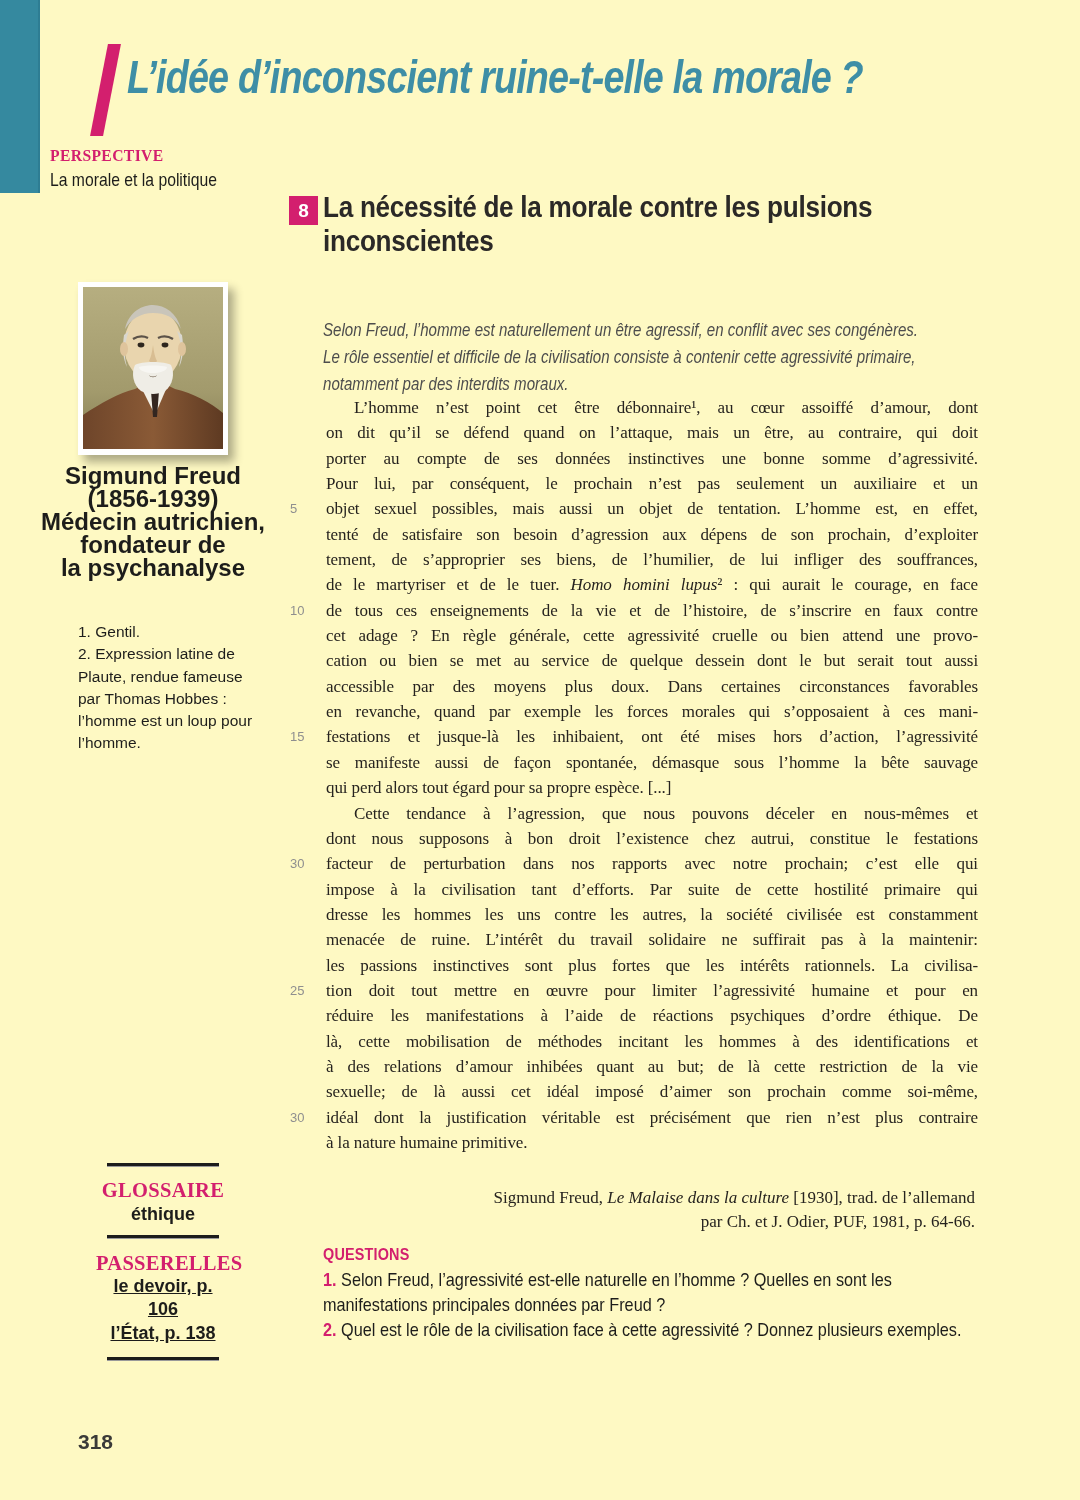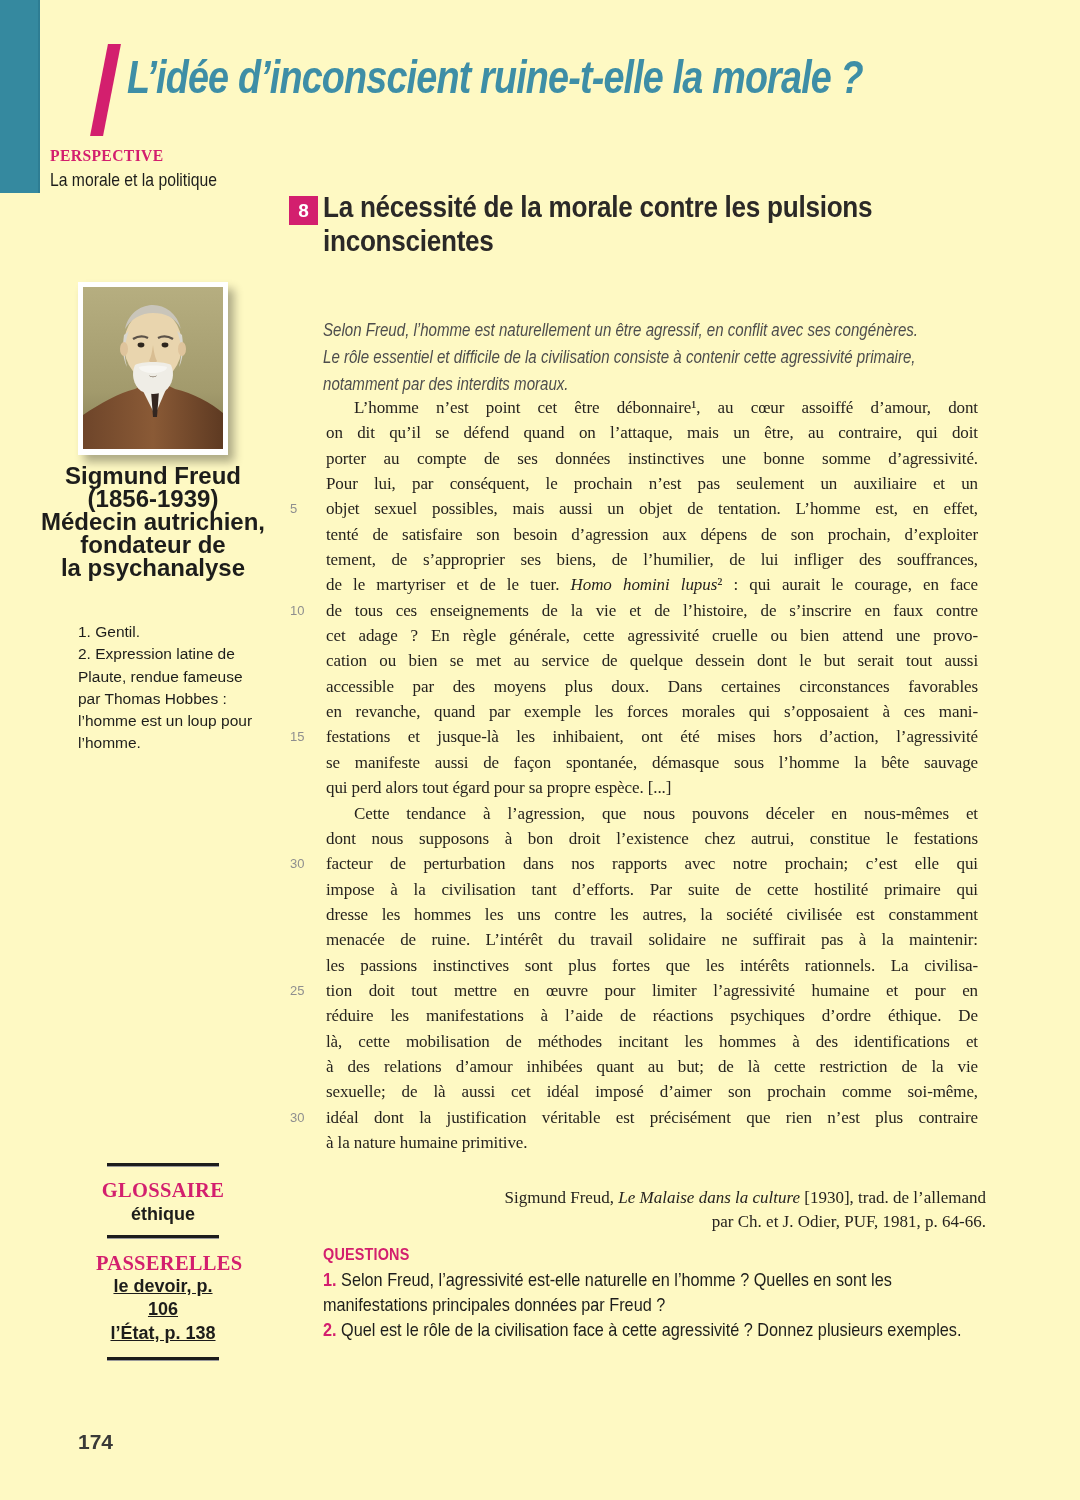--- a/index.html
+++ b/index.html
@@ -57,21 +57,21 @@
   .bodytext { position:absolute; left:326px; top:395px; width:652px;
     font-family:"Liberation Serif","DejaVu Serif", serif;
     font-size:17px; letter-spacing:-0.1px; color:#26231f; }
   .bline { position:relative; line-height:25.35px;
     text-align:justify; text-align-last:justify; }
   .bline.plast { text-align-last:left; }
   .bline.indent { text-indent:28px; }
   .lnum { position:absolute; left:-36px; top:0; width:26px; text-align:right;
     font-family:"Liberation Sans", sans-serif; font-size:13px; color:#8f8f8f;
     text-indent:0; }
-  .attribution { position:absolute; right:94px; top:1186px; text-align:right;
+  .attribution { position:absolute; right:105px; top:1186px; text-align:right;
     font-family:"Liberation Serif","DejaVu Serif", serif; font-size:17px;
     line-height:23.5px; color:#26231f; }
   .questions-label { position:absolute; left:323px; top:1246px;
     font-weight:bold; font-size:16px; color:#d31f6e; letter-spacing:0.2px;
     transform:scaleX(0.9); transform-origin:left top; }
   .q-item { position:absolute; left:323px; width:770px; font-size:19px;
     line-height:25px; color:#1d1d1b; transform:scaleX(0.855); transform-origin:left top; }
   .q-item .qnum { color:#d31f6e; font-weight:bold; }
   .q1 { top:1267px; } .q2 { top:1317px; }
   .page-number { position:absolute; left:78px; top:1430px;
@@ -203,15 +203,15 @@
   <div class="questions-label">QUESTIONS</div>
   <div class="q-item q1">
     <span class="qnum">1.</span>
     <span>Selon Freud, l’agressivité est-elle naturelle en l’homme ? Quelles en sont les<br>manifestations principales données par Freud ?</span>
   </div>
   <div class="q-item q2">
     <span class="qnum">2.</span>
     <span>Quel est le rôle de la civilisation face à cette agressivité ? Donnez plusieurs exemples.</span>
   </div>
 
-  <div class="page-number">174</div>
+  <div class="page-number">318</div>
 
 </div>
 
 </body></html>

